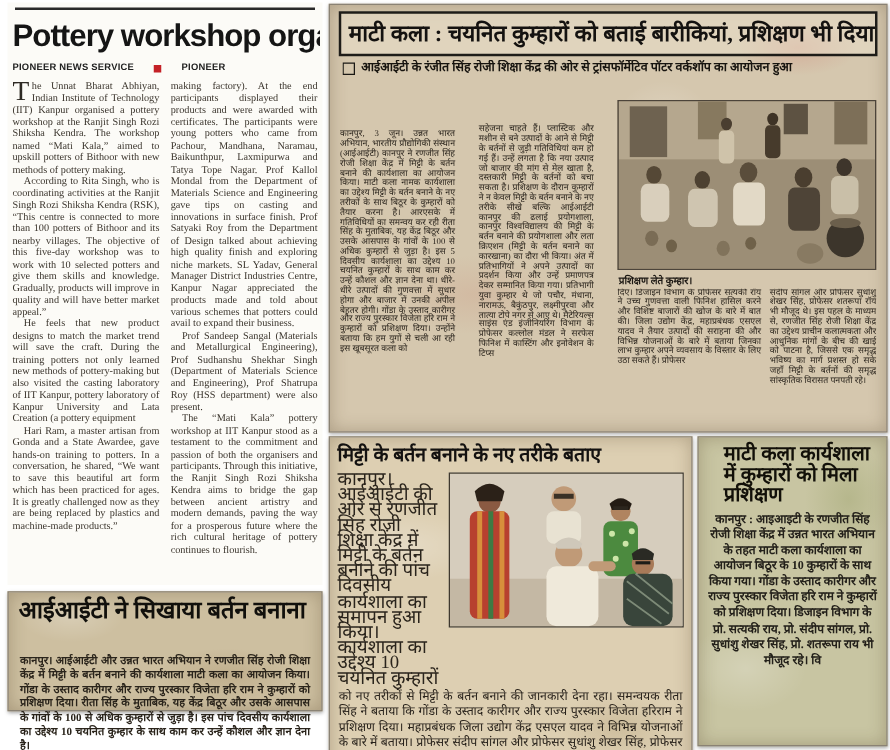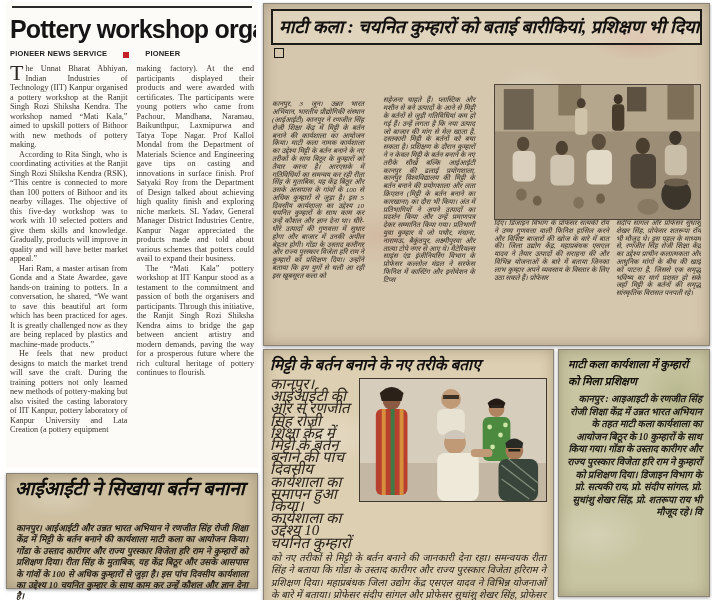--- a/index.html
+++ b/index.html
@@ -30,21 +30,20 @@
   .en-body{display:flex;gap:9px;padding:0 2px;height:396px;overflow:hidden;}
   .en-col{width:121px;font-size:8.2px;line-height:9.5px;text-align:justify;color:#3a342c;}
   .en-col p{margin:0;text-indent:9px;}
   .en-col p.first{text-indent:0;}
   .dropcap{float:left;font-size:22px;line-height:18px;padding:0 2px 0 0;font-weight:normal;color:#2e2a24;}
 
   
   .scan{
     border:1px solid #8a8274;
     box-shadow:0 1px 3px rgba(0,0,0,.35), inset 0 0 14px rgba(70,50,25,.28);
-    font-style:italic;
   }
 
   
   #hindi-main{
     left:263px;top:3px;width:447px;height:343px;
     background:
       radial-gradient(70px 32px at 84% 10%, rgba(205,115,105,.28), transparent 70%),
       radial-gradient(90px 45px at 26% 68%, rgba(195,120,100,.16), transparent 70%),
       radial-gradient(60px 60px at 60% 30%, rgba(255,255,255,.25), transparent 70%),
       #d5c7ae;
@@ -100,27 +99,27 @@
   
   #hindi-right{
     left:558px;top:349px;width:152px;height:248px;
     background:
       radial-gradient(50px 60px at 80% 20%, rgba(140,150,90,.30), transparent 70%),
       radial-gradient(70px 50px at 25% 75%, rgba(255,255,255,.22), transparent 70%),
       #c8c5a2;
     color:#1d1a13;
   }
   .br-headline{
-    font-weight:bold;font-size:11px;line-height:16.5px;padding:6px 7px 2px 9px;color:#121009;
-  }
-  .br-body{font-size:9.6px;line-height:12.6px;padding:2px 7px;font-weight:bold;color:#23201a;overflow:hidden;height:178px;text-align:right;}
+    font-weight:bold;font-size:16px;line-height:16.5px;padding:6px 7px 2px 20px;color:#121009;
+  }
+  .br-body{font-size:9.6px;line-height:12.6px;padding:2px 7px;font-weight:bold;color:#23201a;overflow:hidden;height:178px;text-align:center;}
 
   
   #hindi-bottomleft{
-    left:6px;top:473px;width:252px;height:116px;
+    left:6px;top:473px;width:252px;height:96px;
     background:
       radial-gradient(80px 30px at 70% 70%, rgba(160,135,95,.30), transparent 70%),
       radial-gradient(60px 30px at 20% 20%, rgba(255,255,255,.22), transparent 70%),
       #cdbfa0;
     color:#221d15;
   }
   .bl-headline{
     font-weight:bold;font-size:19px;line-height:22px;padding:4px 8px 1px 8px;
     color:#11100c;white-space:nowrap;overflow:hidden;
   }
@@ -135,36 +134,38 @@
 <div class="clip" id="english-article">
   <div class="top-rule"></div>
   <div class="en-headline">Pottery workshop organised</div>
   <div class="byline">
     <span>PIONEER NEWS SERVICE</span>
     <span class="sq"></span>
     <span>PIONEER</span>
   </div>
   <div class="en-body">
     <div class="en-col">
-      <p class="first"><span class="dropcap">T</span><span>he Unnat Bharat Abhiyan, Indian Industries of Technology (IIT) Kanpur organised a pottery workshop at the Ranjit Singh Rozi Shiksha Kendra. The workshop named “Mati Kala,” aimed to upskill potters of Bithoor with new methods of pottery making.</span></p>
+      <p class="first"><span class="dropcap">T</span><span>he Unnat Bharat Abhiyan, Indian Institute of Technology (IIT) Kanpur organised a pottery workshop at the Ranjit Singh Rozi Shiksha Kendra. The workshop named “Mati Kala,” aimed to upskill potters of Bithoor with new methods of pottery making.</span></p>
       <p>According to Rita Singh, who is coordinating activities at the Ranjit Singh Rozi Shiksha Kendra (RSK), “This centre is connected to more than 100 potters of Bithoor and its nearby villages. The objective of this five-day workshop was to work with 10 selected potters and give them skills and knowledge. Gradually, products will improve in quality and will have better market appeal.”</p>
+      <p>He feels that new product designs to match the market trend will save the craft. During the training potters not only learned new methods of pottery-making but also visited the casting laboratory of IIT Kanpur, pottery laboratory of Kanpur University and Lata Creation (a pottery equipment</p>
       <p>Hari Ram, a master artisan from Gonda and a State Awardee, gave hands-on training to potters. In a conversation, he shared, “We want to save this beautiful art form which has been practiced for ages. It is greatly challenged now as they are being replaced by plastics and machine-made products.”</p>
-      <p>He feels that new product designs to match the market trend will save the craft. During the training potters not only learned new methods of pottery-making but also visited the casting laboratory of IIT Kanpur, pottery laboratory of Kanpur University and Lata Creation (a pottery equipment</p>
     </div>
     <div class="en-col">
       <p class="first">making factory). At the end participants displayed their products and were awarded with certificates. The participants were young potters who came from Pachour, Mandhana, Naramau, Baikunthpur, Laxmipurwa and Tatya Tope Nagar. Prof Kallol Mondal from the Department of Materials Science and Engineering gave tips on casting and innovations in surface finish. Prof Satyaki Roy from the Department of Design talked about achieving high quality finish and exploring niche markets. SL Yadav, General Manager District Industries Centre, Kanpur Nagar appreciated the products made and told about various schemes that potters could avail to expand their business.</p>
+      <p>Prof Sandeep Sangal (Materials and Metallurgical Engineering), Prof Sudhanshu Shekhar Singh (Department of Materials Science and Engineering), Prof Shatrupa Roy (HSS department) were also present.</p>
       <p>The “Mati Kala” pottery workshop at IIT Kanpur stood as a testament to the commitment and passion of both the organisers and participants. Through this initiative, the Ranjit Singh Rozi Shiksha Kendra aims to bridge the gap between ancient artistry and modern demands, paving the way for a prosperous future where the rich cultural heritage of pottery continues to flourish.</p>
     </div>
   </div>
 </div>
 
 <div class="clip scan" id="hindi-main">
   <div class="hm-headline-box">माटी कला : चयनित कुम्हारों को बताई बारीकियां, प्रशिक्षण भी दिया</div>
   <div class="hm-subhead">
     <span class="sq-outline"></span>
+    <span>आईआईटी के रंजीत सिंह रोजी शिक्षा केंद्र की ओर से ट्रांसफॉर्मेटिव पॉटर वर्कशॉप का आयोजन हुआ</span>
   </div>
   <div class="hm-body">
     <div class="hm-col hm-col1">कानपुर, 3 जून। उन्नत भारत अभियान, भारतीय प्रौद्योगिकी संस्थान (आईआईटी) कानपुर ने रणजीत सिंह रोजी शिक्षा केंद्र में मिट्टी के बर्तन बनाने की कार्यशाला का आयोजन किया। माटी कला नामक कार्यशाला का उद्देश्य मिट्टी के बर्तन बनाने के नए तरीकों के साथ बिठूर के कुम्हारों को तैयार करना है। आरएसके में गतिविधियों का समन्वय कर रही रीता सिंह के मुताबिक, यह केंद्र बिठूर और उसके आसपास के गांवों के 100 से अधिक कुम्हारों से जुड़ा है। इस 5 दिवसीय कार्यशाला का उद्देश्य 10 चयनित कुम्हारों के साथ काम कर उन्हें कौशल और ज्ञान देना था। धीरे-धीरे उत्पादों की गुणवत्ता में सुधार होगा और बाजार में उनकी अपील बेहतर होगी। गोंडा के उस्ताद कारीगर और राज्य पुरस्कार विजेता हरि राम ने कुम्हारों को प्रशिक्षण दिया। उन्होंने बताया कि हम युगों से चली आ रही इस खूबसूरत कला को</div>
     <div class="hm-col hm-col2">सहेजना चाहते हैं। प्लास्टिक और मशीन से बने उत्पादों के आने से मिट्टी के बर्तनों से जुड़ी गतिविधियां कम हो गई हैं। उन्हें लगता है कि नया उत्पाद जो बाजार की मांग से मेल खाता है, दस्तकारी मिट्टी के बर्तनों को बचा सकता है। प्रशिक्षण के दौरान कुम्हारों ने न केवल मिट्टी के बर्तन बनाने के नए तरीके सीखे बल्कि आईआईटी कानपुर की ढलाई प्रयोगशाला, कानपुर विश्वविद्यालय की मिट्टी के बर्तन बनाने की प्रयोगशाला और लता क्रिएशन (मिट्टी के बर्तन बनाने का कारखाना) का दौरा भी किया। अंत में प्रतिभागियों ने अपने उत्पादों का प्रदर्शन किया और उन्हें प्रमाणपत्र देकर सम्मानित किया गया। प्रतिभागी युवा कुम्हार थे जो पचौर, मंधाना, नारामऊ, बैकुंठपुर, लक्ष्मीपुरवा और तात्या टोपे नगर से आए थे। मैटेरियल्स साइंस एंड इंजीनियरिंग विभाग के प्रोफेसर कल्लोल मंडल ने सरफेस फिनिश में कास्टिंग और इनोवेशन के टिप्स</div>
     <div class="hm-right">
       <div class="hm-photo">
 
         <svg viewBox="0 0 233 132" preserveAspectRatio="none">
           <rect x="0" y="0" width="233" height="46" fill="#b5a78e"></rect>
           <rect x="0" y="46" width="233" height="86" fill="#9c8e76"></rect>
@@ -191,20 +192,21 @@
 
           <ellipse cx="206" cy="108" rx="17" ry="15" fill="#3c352b"></ellipse>
           <ellipse cx="206" cy="96" rx="14" ry="4" fill="#6b5f4c"></ellipse>
           <ellipse cx="174" cy="120" rx="12" ry="8" fill="#887a62"></ellipse>
           <circle cx="30" cy="108" r="6" fill="#7a6c55"></circle>
           <circle cx="48" cy="114" r="5" fill="#6f6149"></circle>
           <circle cx="95" cy="116" r="6" fill="#81735b"></circle>
           <circle cx="120" cy="112" r="5" fill="#6f6149"></circle>
         </svg>
       </div>
+      <div class="hm-caption">प्रशिक्षण लेते कुम्हार।</div>
       <div class="hm-lower">
         <div class="hm-col hm-col3">दिए। डिजाइन विभाग के प्रोफेसर सत्यकी रॉय ने उच्च गुणवत्ता वाली फिनिश हासिल करने और विशिष्ट बाजारों की खोज के बारे में बात की। जिला उद्योग केंद्र, महाप्रबंधक एसएल यादव ने तैयार उत्पादों की सराहना की और विभिन्न योजनाओं के बारे में बताया जिनका लाभ कुम्हार अपने व्यवसाय के विस्तार के लिए उठा सकते हैं। प्रोफेसर</div>
         <div class="hm-col hm-col4">संदीप सांगल और प्रोफेसर सुधांशु शेखर सिंह, प्रोफेसर शतरूपा रॉय भी मौजूद थे। इस पहल के माध्यम से, रणजीत सिंह रोजी शिक्षा केंद्र का उद्देश्य प्राचीन कलात्मकता और आधुनिक मांगों के बीच की खाई को पाटना है, जिससे एक समृद्ध भविष्य का मार्ग प्रशस्त हो सके जहाँ मिट्टी के बर्तनों की समृद्ध सांस्कृतिक विरासत पनपती रहे।</div>
       </div>
     </div>
   </div>
 </div>
 
 <div class="clip scan" id="hindi-middle">
   <div class="md-headline">मिट्टी के बर्तन बनाने के नए तरीके बताए</div>

